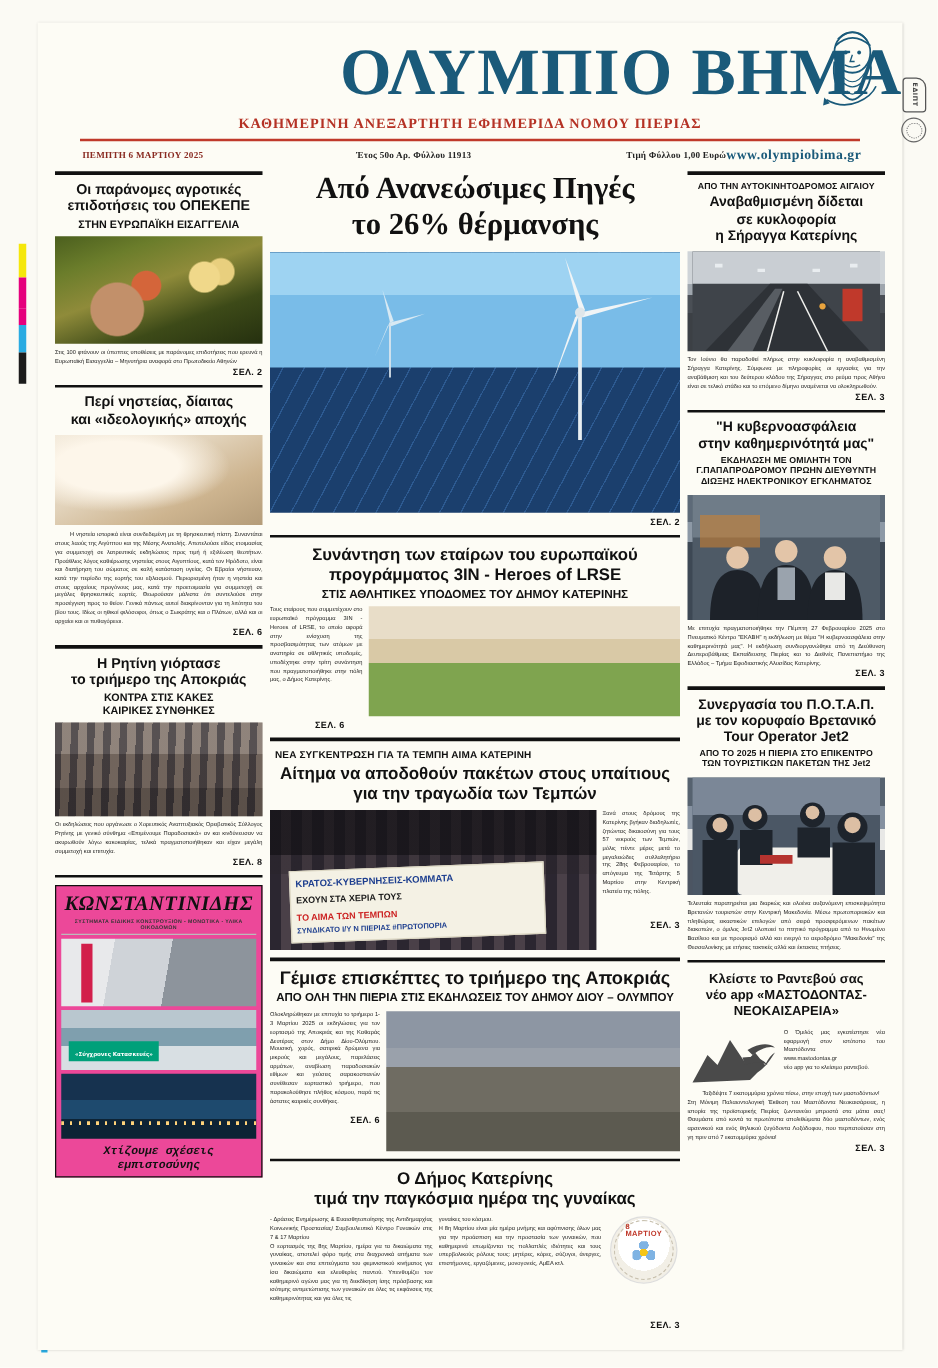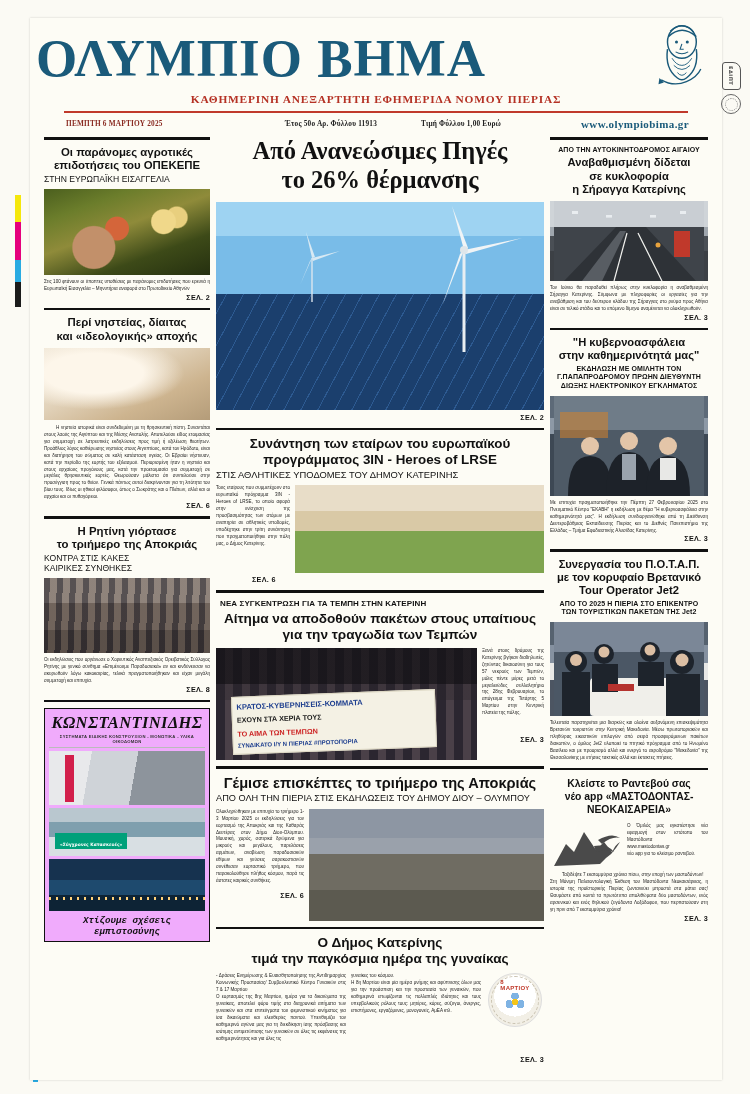--- a/index.html
+++ b/index.html
@@ -36,21 +36,21 @@
     display: flex;
     flex-direction: column;
   }
   .cmyk-strip > i { display:block; width:100%; }
   .cmyk-left { left: 15px; top: 195px; height: 112px; }
   .cmyk-left2 { left: 33px; top: 1040px; height: 42px; width:5px; }
 
   
   .masthead { position: absolute; left: 30px; top: 18px; width: 692px; }
   .mast-title {
-    text-align: left;
+    text-align: right;
     color: #1a5a7a;
     font-family: "Liberation Serif", serif;
     font-weight: bold;
     font-size: 53px;
     letter-spacing: 1px;
     line-height: 1;
     padding-top: 14px;
     padding-left: 6px;
   }
   .mast-sub {
@@ -70,21 +70,21 @@
     display: flex; align-items: center;
     font-family: "Liberation Serif", serif;
     font-weight: bold;
     font-size: 7.3px;
     color: #222;
     margin: 5px 36px 0 36px;
     letter-spacing: .2px;
   }
   .mast-info .mi-date  { flex: 0 0 175px; color:#8a2b22; }
   .mast-info .mi-issue { flex: 0 0 180px; text-align:center; }
-  .mast-info .mi-price { flex: 0 0 160px; text-align:left; }
+  .mast-info .mi-price { flex: 0 0 160px; text-align:right; }
   .mast-info .mi-site  { flex: 1; text-align:right; font-size:11px; color:#1a5a7a; letter-spacing:.4px;}
 
   .zeus {
     position: absolute; right: 42px; top: 22px;
     width: 54px; height: 76px;
   }
   .eita {
     position: absolute; right: 6px; top: 62px;
     width: 26px; height: 74px;
     display:flex; flex-direction:column; align-items:center; gap:4px;
@@ -128,21 +128,21 @@
   }
   .headline {
     font-family:"Liberation Sans", sans-serif;
     font-weight:bold; text-align:center; color:#111;
     line-height:1.18;
   }
   .h-left  { font-size:11.4px; }
   .h-right { font-size:11.2px; }
   .sub {
     font-family:"Liberation Sans", sans-serif;
-    font-weight:normal; font-size:8.6px; text-align:left;
+    font-weight:bold; font-size:8.6px; text-align:center;
     color:#111; line-height:1.2; margin-top:1px;
   }
   .body-txt {
     font-family:"Liberation Sans", sans-serif;
     font-size:4.55px; line-height:1.52; color:#1a1a1a;
     text-align:justify; letter-spacing:.02px;
   }
   .body-txt.ind { text-indent: 12px; }
   .sel {
     font-family:"Liberation Sans", sans-serif;
@@ -215,21 +215,21 @@
     display:flex; flex-direction:column; justify-content:space-around;
   }
   .banner span { font-family:"Liberation Sans", sans-serif; font-weight:bold; font-size:7.2px; white-space:nowrap; }
   .bl1 { color:#1e3f8f; font-size:7.6px !important; }
   .bl2 { color:#1a1a1a; }
   .bl3 { color:#cc2222; }
   .bl4 { color:#1e3f8f; font-size:6px !important; }
 
   
   .ad {
-    border:1.4px solid #111; background:#f0abfc; padding:4px;
+    border:1.4px solid #111; background:#ec4899; padding:4px;
   }
   .ad-logo {
     font-family:"Liberation Serif", serif; font-style:italic;
     font-weight:bold; font-size:16.5px; text-align:center;
     letter-spacing:.4px; color:#111;
   }
   .ad-logo-sub {
     font-family:"Liberation Sans", sans-serif; font-weight:bold;
     font-size:4.2px; text-align:center; color:#333; letter-spacing:.3px;
     margin-top:1px;
@@ -439,21 +439,21 @@
         <div class="flexrow" style="margin-top:5px">
           <div class="body-txt" style="width:74px;flex:0 0 74px">Τους εταίρους που συμμετέχουν στο ευρωπαϊκό πρόγραμμα 3IN - Heroes of LRSE, το οποίο αφορά στην ενίσχυση της προσβασιμότητας των ατόμων με αναπηρία σε αθλητικές υποδομές, υποδέχτηκε στην τρίτη συνάντηση που πραγματοποιήθηκε στην πόλη μας, ο Δήμος Κατερίνης.</div>
           <div class="photo ph-gym" style="flex:1;height:88px"></div>
         </div>
         <div class="sel" style="text-align:left;padding-left:36px;margin-top:2px">ΣΕΛ. 6</div>
       </div>
 
       <div class="hr-thick"></div>
 
       <div class="block">
-        <div class="kicker" style="font-size:8px;text-align:left;padding-left:4px;margin-top:3px">ΝΕΑ ΣΥΓΚΕΝΤΡΩΣΗ ΓΙΑ ΤΑ ΤΕΜΠΗ ΣΤΗΝ ΚΑΤΕΡΙΝΗ</div>
+        <div class="kicker" style="font-size:8px;text-align:left;padding-left:4px;margin-top:3px">ΝΕΑ ΣΥΓΚΕΝΤΡΩΣΗ ΓΙΑ ΤΑ ΤΕΜΠΗ ΑΙΜΑ ΚΑΤΕΡΙΝΗ</div>
         <div class="headline" style="font-size:13.6px;white-space:pre-line;margin-top:2px">Αίτημα να αποδοθούν πακέτων στους υπαίτιους
 για την τραγωδία των Τεμπών</div>
         <div class="flexrow" style="margin-top:5px">
           <div class="photo ph-protest" style="flex:1;height:112px">
             <div class="banner">
               <span class="bl1">ΚΡΑΤΟΣ-ΚΥΒΕΡΝΗΣΕΙΣ-ΚΟΜΜΑΤΑ</span>
               <span class="bl2">ΕΧΟΥΝ ΣΤΑ ΧΕΡΙΑ ΤΟΥΣ</span>
               <span class="bl3">ΤΟ ΑΙΜΑ ΤΩΝ ΤΕΜΠΩΝ</span>
               <span class="bl4">ΣΥΝΔΙΚΑΤΟ Ι/Υ Ν ΠΙΕΡΙΑΣ #ΠΡΩΤΟΠΟΡΙΑ</span>
             </div>

